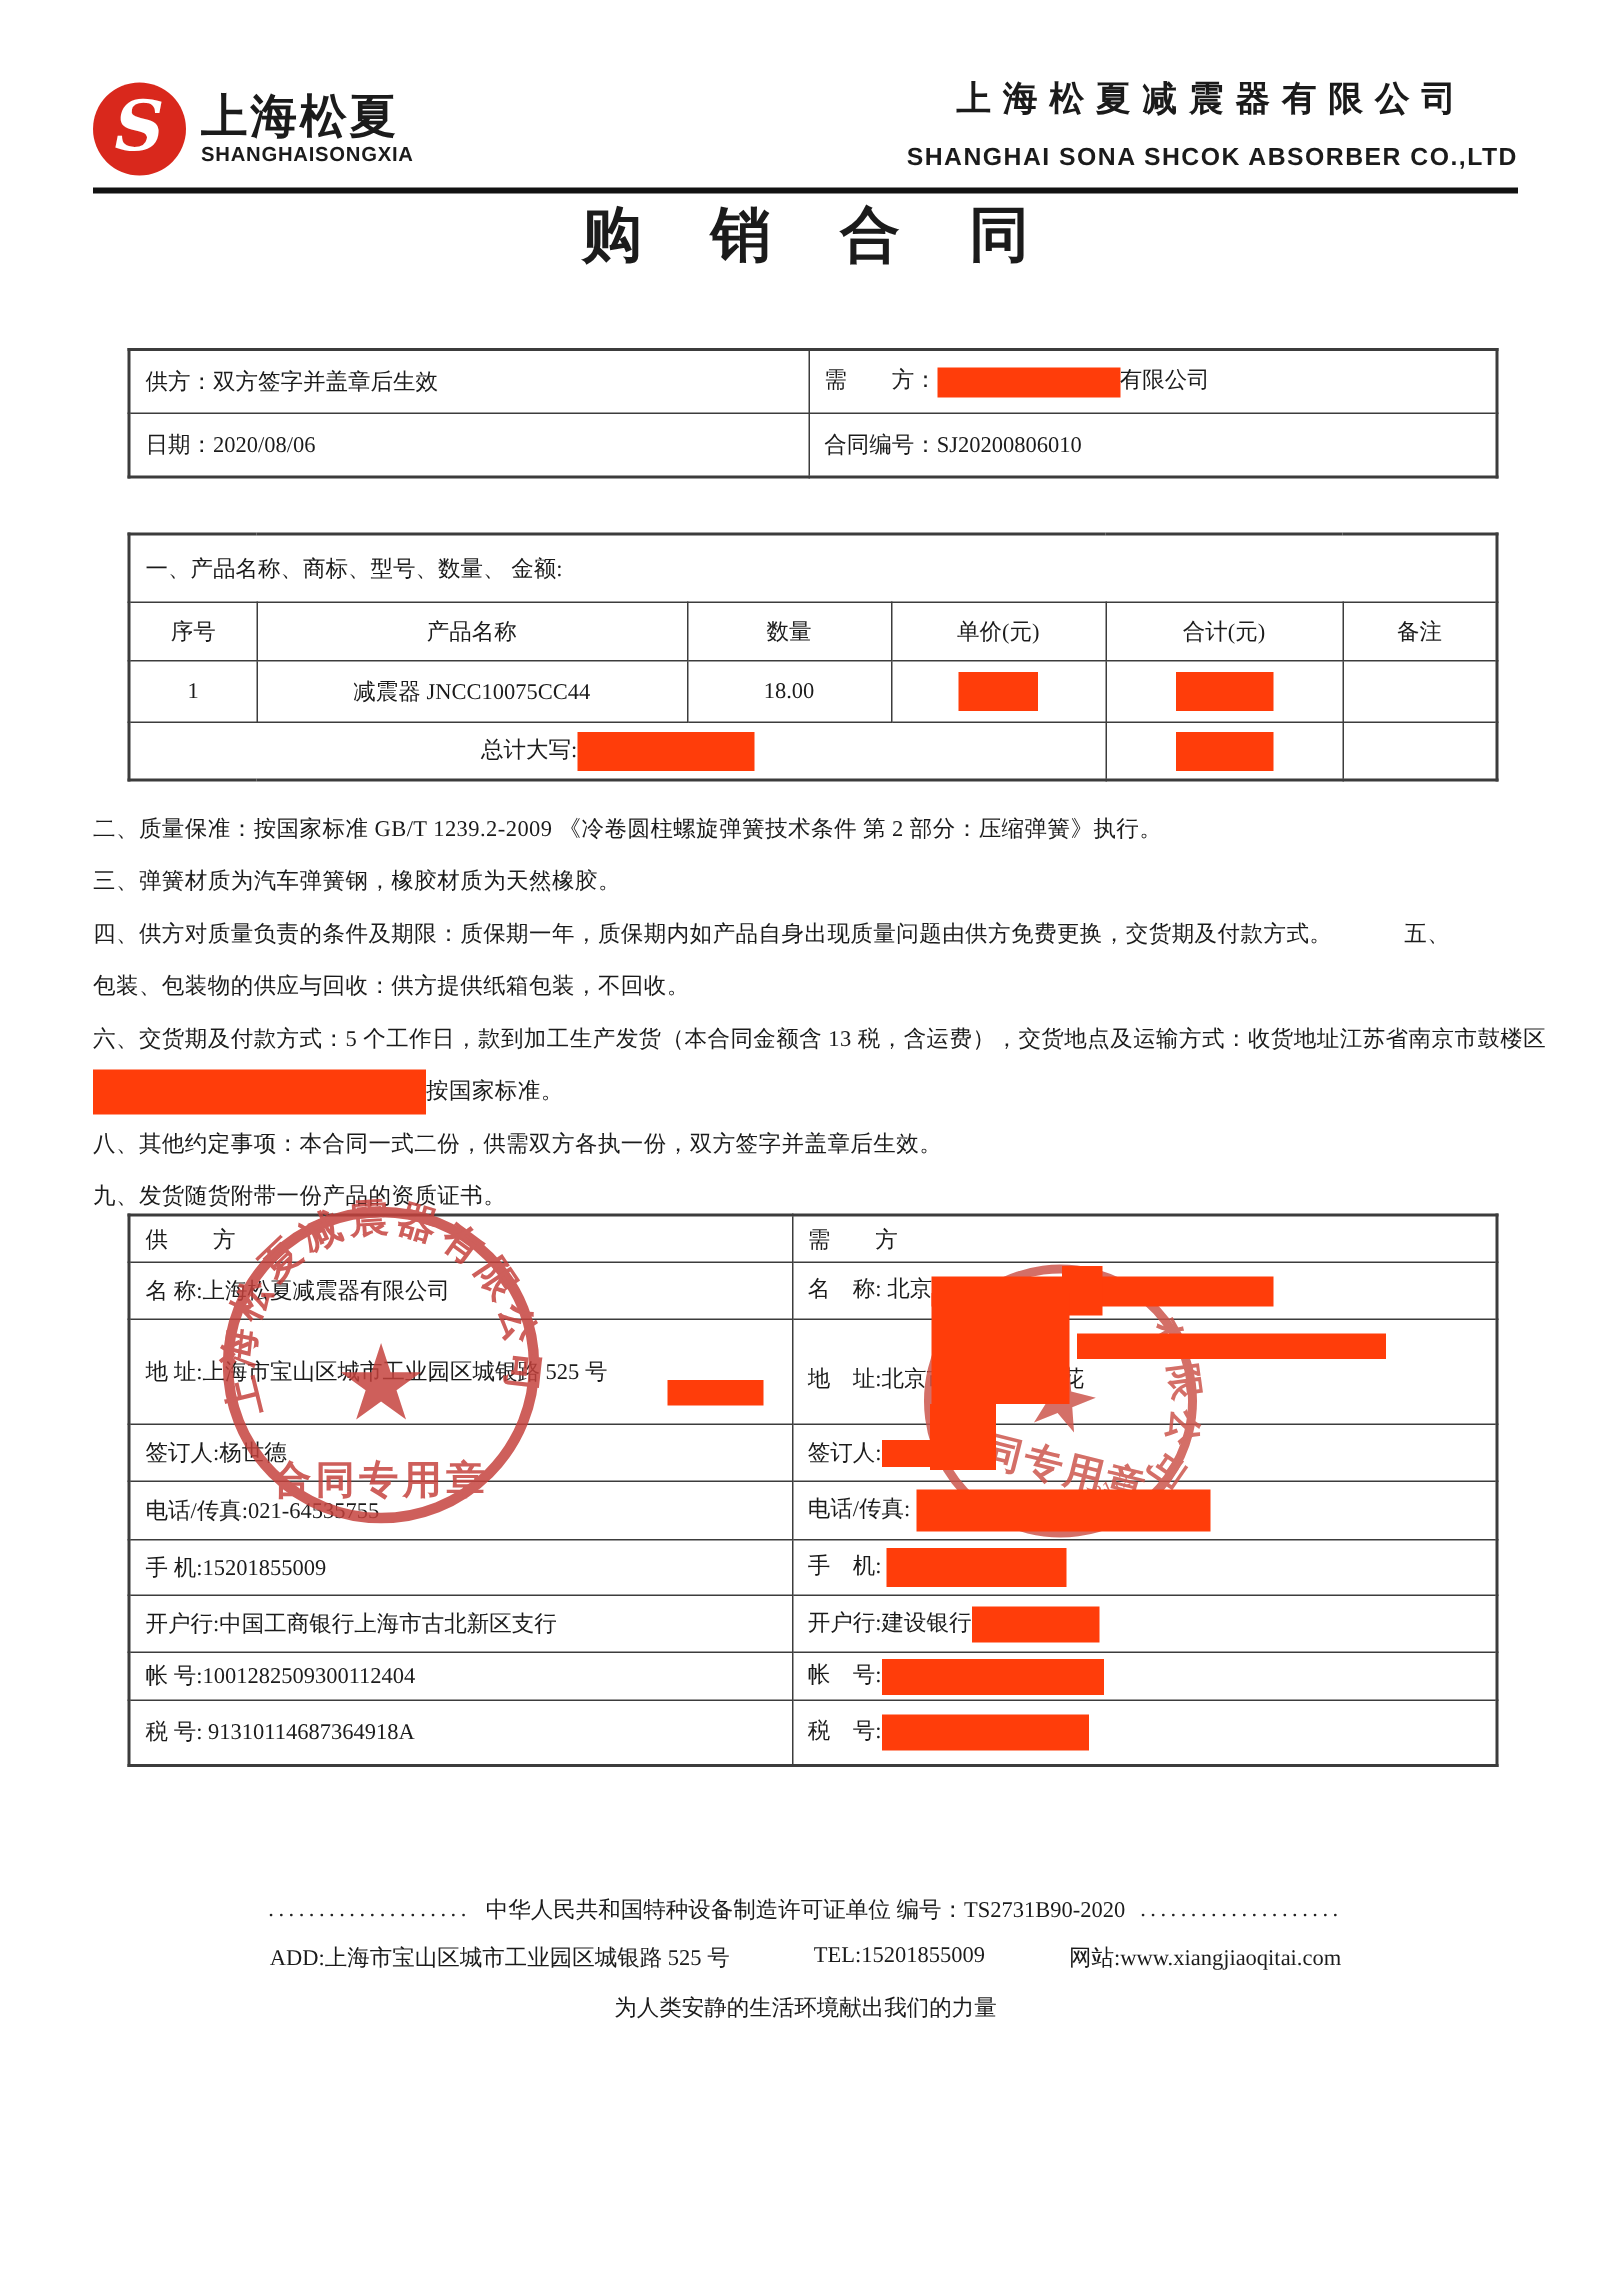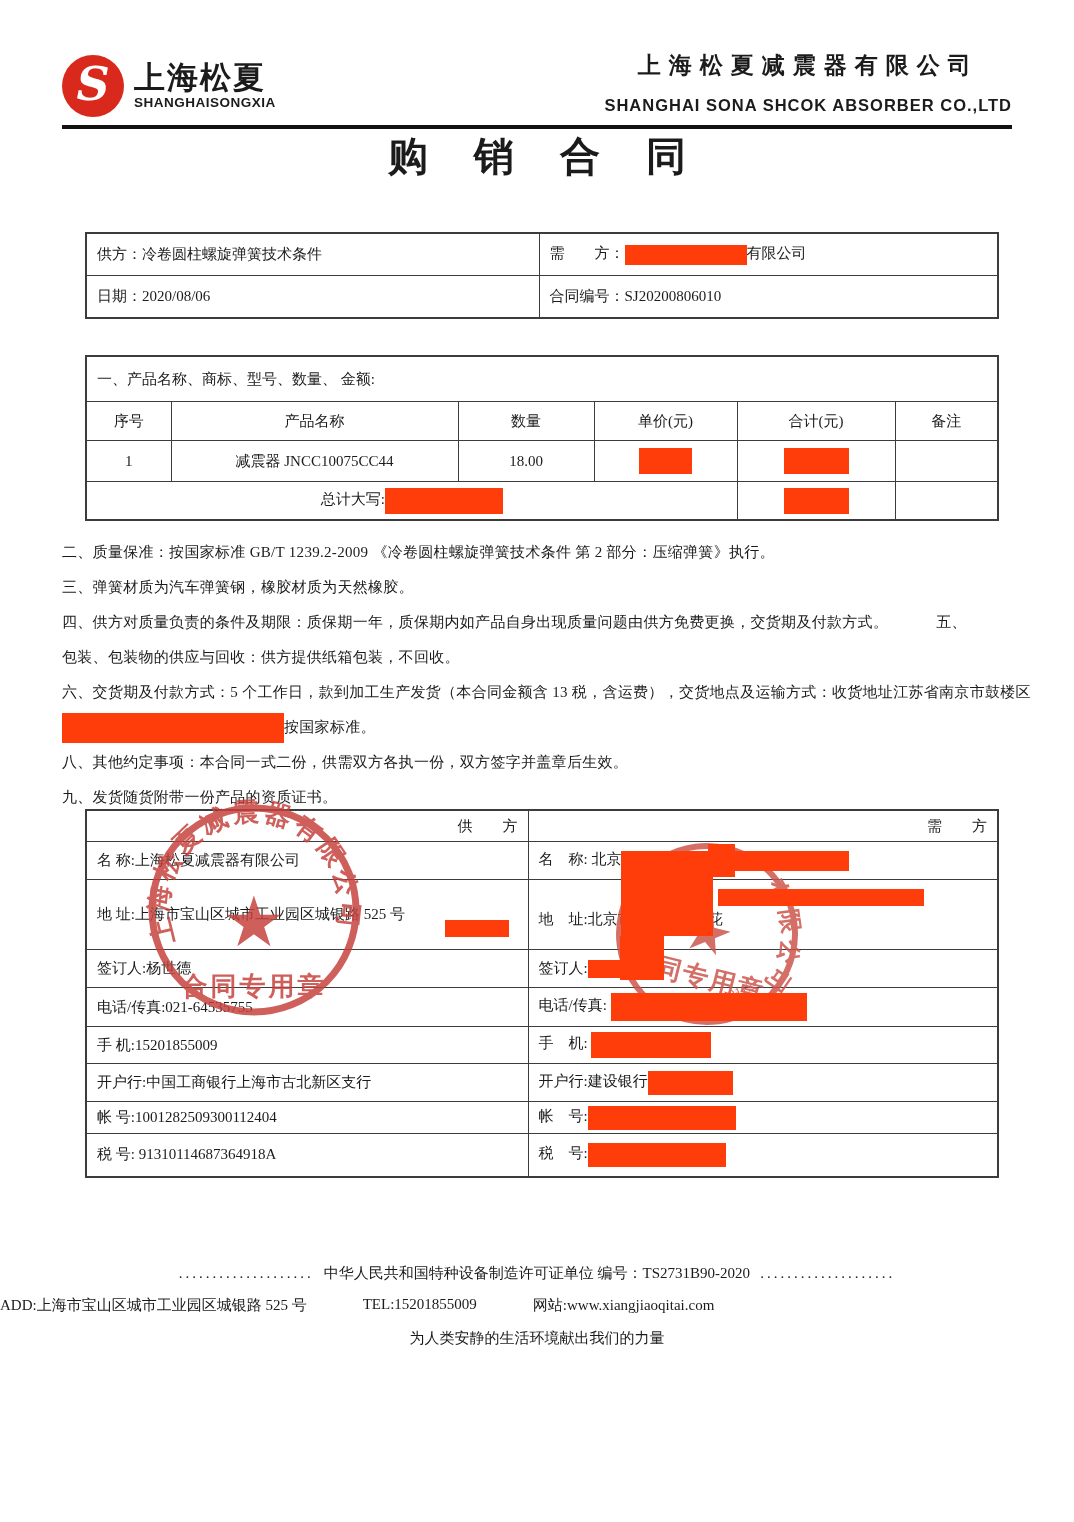--- a/index.html
+++ b/index.html
@@ -36,30 +36,30 @@
   .tline.tall{height:42px;}
   .gap48{margin-left:48px;}
   .uline{display:inline-flex;align-items:center;border-bottom:2px solid #1b1b1b;padding:0 28px 3px 28px;margin:0 2px;}
   .redbox{display:inline-block;border:3px solid var(--boxred);padding:0 4px;line-height:20px;}
   
   .rd{display:inline-block;background:var(--rdc);vertical-align:middle;position:relative;z-index:3;}
   .rd-abs{position:absolute;background:var(--rdc);z-index:3;}
   
   .parties-wrap{position:relative;margin-top:-6px;}
   .par-tbl td{vertical-align:middle;}
-  .par-tbl .phead td{height:30px;text-align:right;}
+  .par-tbl .phead td{height:30px;text-align:left;}
   .addr-right{vertical-align:top;padding-top:9px;}
   
   .stamp{position:absolute;z-index:2;opacity:.84;pointer-events:none;}
   .stamp-right{transform:rotate(14deg);}
   
   .footer{margin-top:86px;text-align:center;font-size:15px;}
   .f1{display:flex;justify-content:center;align-items:center;gap:10px;}
   .dots{letter-spacing:3px;color:#222;}
-  .f2{display:flex;gap:56px;margin-top:13px;}
+  .f2{display:flex;justify-content:center;gap:56px;margin-top:13px;}
   .f3{margin-top:14px;}
 </style>
 </head>
 <body>
 
 <div class="page" style="--rdc:#FF3D0A;--boxred:#FF4000;">
 
   <div class="header">
     <div class="logo">
       <div class="logo-mark" style="background:#D9281C;">
@@ -78,21 +78,21 @@
 
   <div class="doc-title">购销合同</div>
 
   <table class="tbl info-tbl" style="margin-top:48px;">
     <colgroup>
         <col style="width:453px;">
         <col style="width:459px;">
       </colgroup>
     <tbody>
         <tr>
-      <td><span>供方：冷卷圆柱螺旋弹簧技术条件</span></td>
+      <td><span>供方：双方签字并盖章后生效</span></td>
       <td>
         <span>需　　方：</span><span class="rd" style="width:122px;height:20px;"></span><span>有限公司</span>
       </td>
     </tr>
     <tr>
       <td><span>日期：2020/08/06</span></td>
       <td><span>合同编号：SJ20200806010</span></td>
     </tr>
   </tbody>
     </table>

